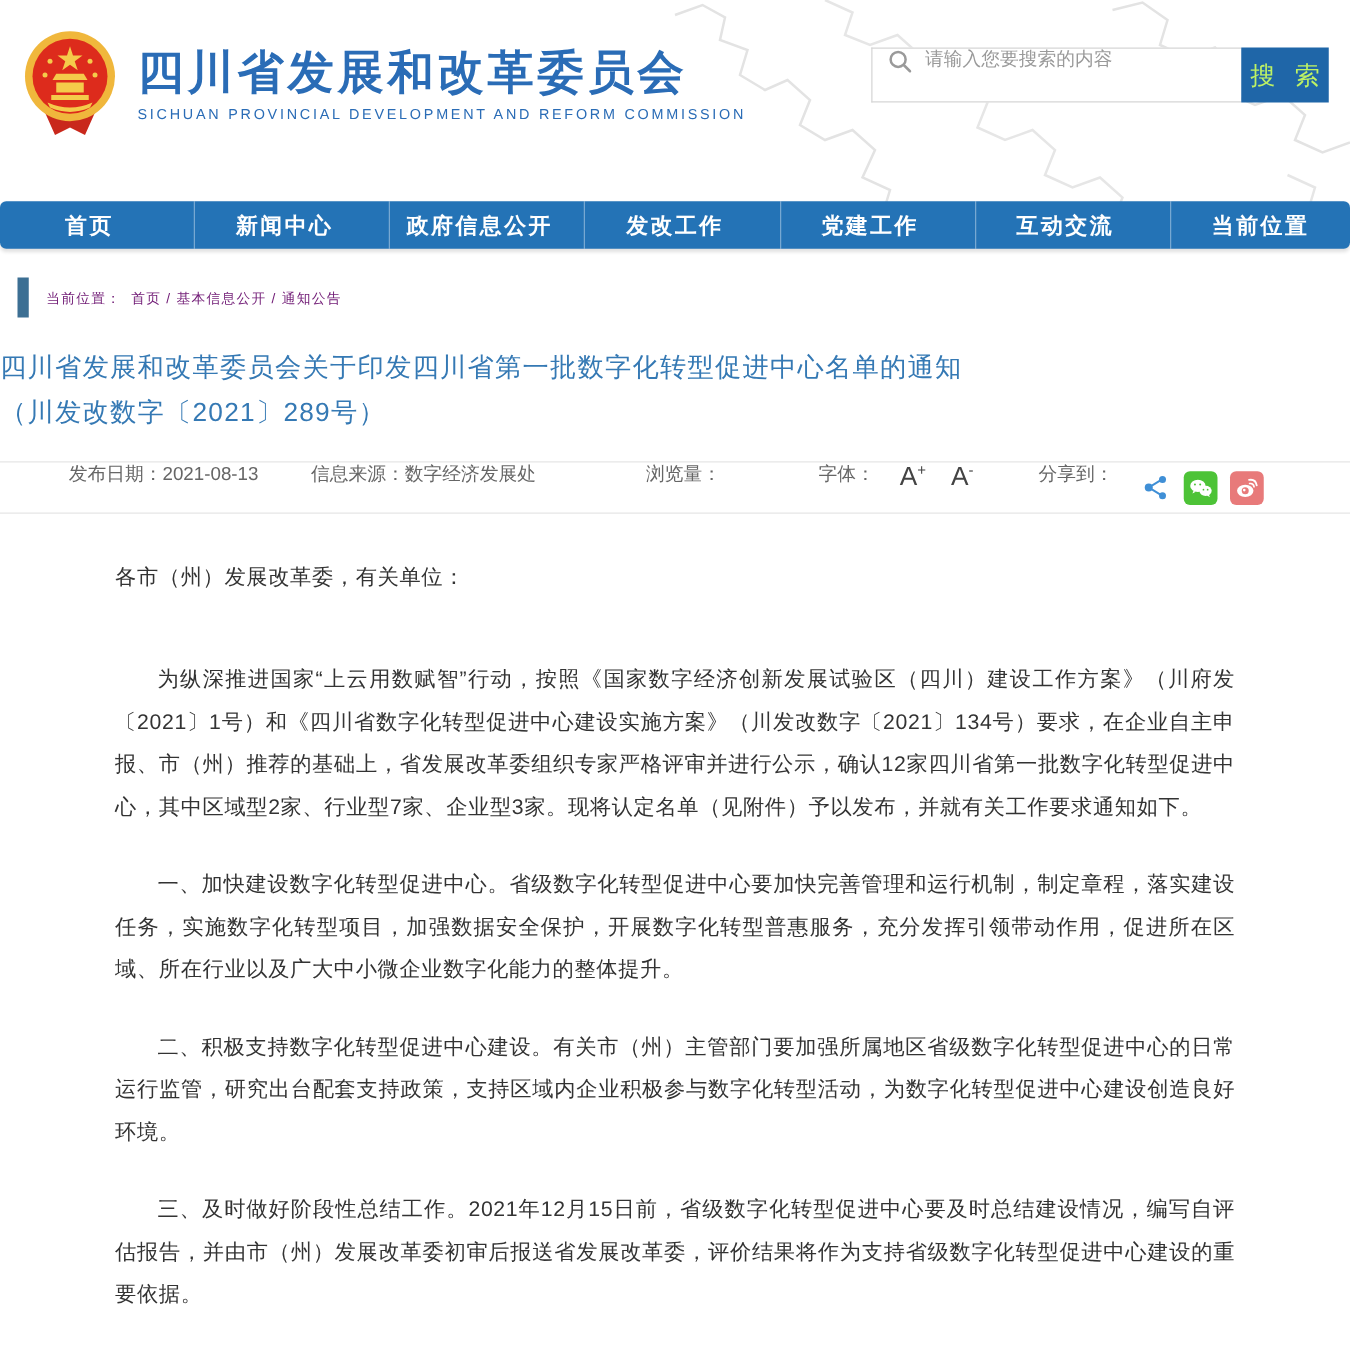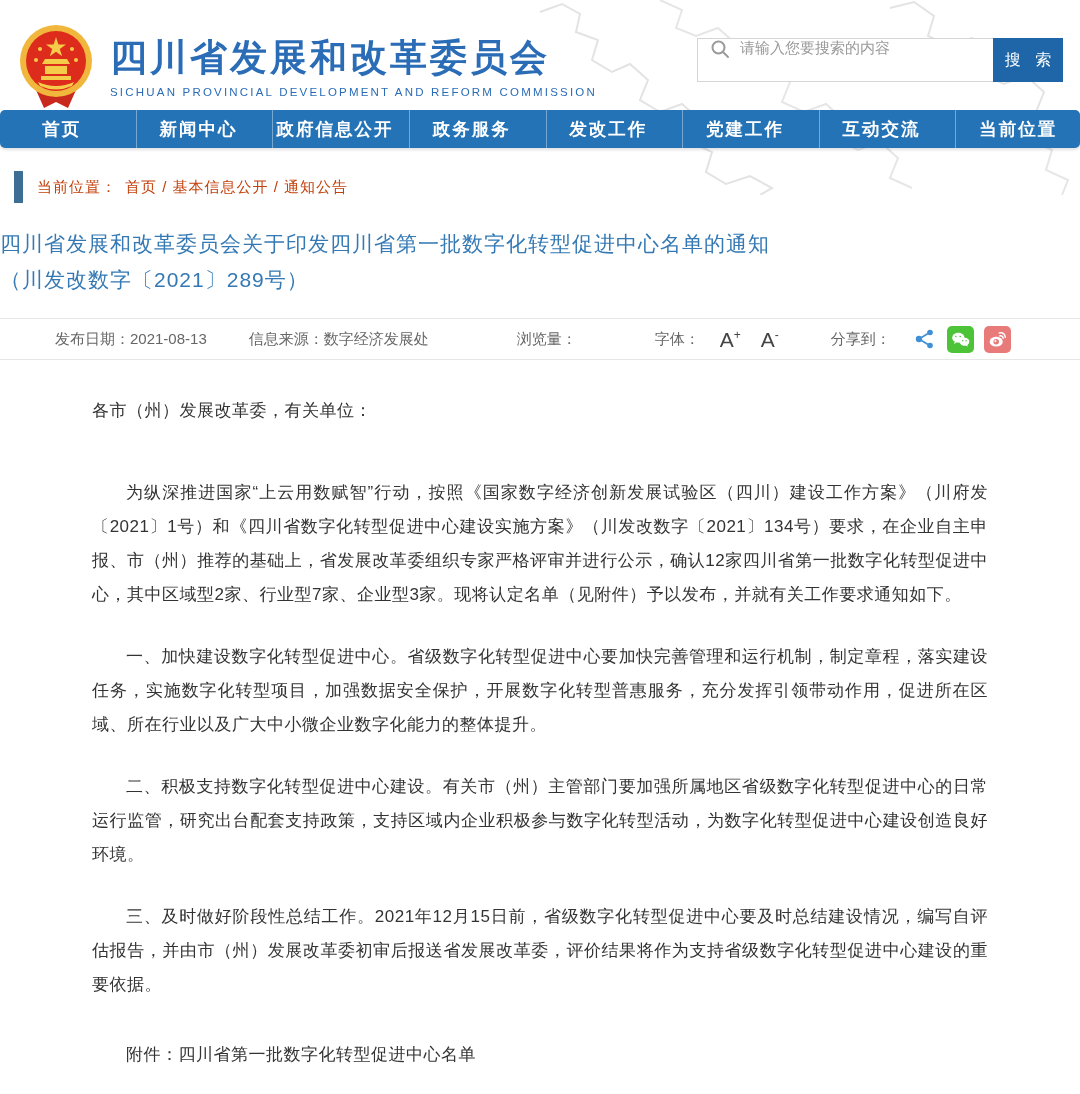--- a/index.html
+++ b/index.html
@@ -1,50 +1,50 @@
 <!DOCTYPE html>
 <html><head>
 <meta charset="utf-8">
 <style>
   * { box-sizing: border-box; margin: 0; padding: 0; }
   html,body { width:1080px; background:#fff; font-family:"Liberation Sans","DejaVu Sans",sans-serif; }
   body { height:1094px; overflow:hidden; color:#333; }
 
   
   .top { position:relative; width:1080px; }
-  .header { position:relative; height:110px; background:#fff; overflow:visible; }
+  .header { position:relative; height:161px; background:#fff; overflow:visible; }
   .map-outline { position:absolute; left:330px; top:0; width:750px; height:195px; z-index:0; pointer-events:none; }
   .brand { position:absolute; left:16px; top:24px; display:flex; align-items:center; z-index:1; }
   .emblem { width:80px; height:86px; margin-right:14px; }
   .brand-text .cn { font-size:37px; font-weight:bold; color:#2a6cb6; letter-spacing:3px; line-height:42px; }
   .brand-text .en { font-size:11.5px; color:#2a6cb6; letter-spacing:2.2px; margin-top:7px;text-align:center; }
 
   .searchbar { position:absolute; right:17px; top:38px; width:366px; height:44px; display:flex; z-index:1; }
   .search-box { flex:1; display:flex; align-items:flex-start; background:#fff; border:1px solid #d6d6d6; border-right:none; padding:0 12px; }
   .search-box svg { margin-right:10px; flex:0 0 auto; }
   .search-box input { border:none; outline:none; flex:1; font-size:15px; color:#333; background:transparent; font-family:inherit; }
   .search-box input::placeholder { color:#9a9a9a; }
-  .search-btn { width:70px; background:#1f66a8; color:#ffffff; font-size:16px; letter-spacing:5px; border:none; cursor:pointer; font-family:inherit; padding-left:5px; }
+  .search-btn { width:70px; background:#1f66a8; color:#bef264; font-size:20px; letter-spacing:5px; border:none; cursor:pointer; font-family:inherit; padding-left:5px; }
 
   
   .nav { position:relative; display:flex; height:38px; background:#2473b6; border-radius:5px; z-index:2; box-shadow:0 2px 3px rgba(0,0,0,0.12);gap:12px; }
   .nav-item { flex:1; display:flex; align-items:center; justify-content:center; color:#fff; font-size:17.5px; font-weight:bold; letter-spacing:2px; cursor:pointer; }
   .nav-item + .nav-item { border-left:1px solid rgba(255,255,255,0.38); }
 
   
   .breadcrumb { display:flex; align-items:center; margin-top:22px; height:34px; }
   .crumb-bar { width:9px; height:32px; background:#3c6f93; margin-left:14px; margin-right:14px; }
-  .breadcrumb .label, .breadcrumb .path { font-size:15px; color:#c2410c; letter-spacing:1px; }
+  .breadcrumb .label, .breadcrumb .path { font-size:11px; color:#701a75; letter-spacing:1px; }
   .breadcrumb .path { margin-left:8px; }
 
   
   .article-title { margin-top:22px; color:#3579b4; font-size:21px; line-height:36px; letter-spacing:1px; }
 
   
-  .meta { display:flex; align-items:center; margin-top:20px; height:42px; border-top:1px solid #e6e6e6; border-bottom:1px solid #e6e6e6; padding:0 55px; font-size:15px; color:#666; }
+  .meta { display:flex; margin-top:20px; height:42px; border-top:1px solid #e6e6e6; border-bottom:1px solid #e6e6e6; padding:0 55px; font-size:15px; color:#666; }
   .meta .pair { white-space:nowrap; }
   .m-source { margin-left:42px; }
   .m-views  { margin-left:88px; }
   .m-font   { margin-left:78px; }
   .fontsize-btn { margin-left:20px; font-size:21px; color:#444; cursor:pointer; line-height:1; }
   .fontsize-btn sup { font-size:12px; }
   .m-share  { margin-left:52px; }
   .share-icons { display:flex; align-items:center; margin-left:12px; }
   .share-icons .icon { margin-left:10px; cursor:pointer; display:flex; }
   .icon-badge { width:27px; height:27px; border-radius:5px; display:flex; align-items:center; justify-content:center; }
@@ -100,21 +100,20 @@
         <input type="text" placeholder="请输入您要搜索的内容" style="">
       </div>
       <button class="search-btn">搜 索</button>
     </div>
   </div>
 
   <div class="nav">
     <div class="nav-item">首页</div>
     <div class="nav-item">新闻中心</div>
     <div class="nav-item">政府信息公开</div>
-    <div class="nav-item">政务服务</div>
     <div class="nav-item">发改工作</div>
     <div class="nav-item">党建工作</div>
     <div class="nav-item">互动交流</div>
     <div class="nav-item">当前位置</div>
   </div>
 </div>
 
 <div class="breadcrumb">
   <div class="crumb-bar"></div>
   <span class="label">当前位置：</span>

